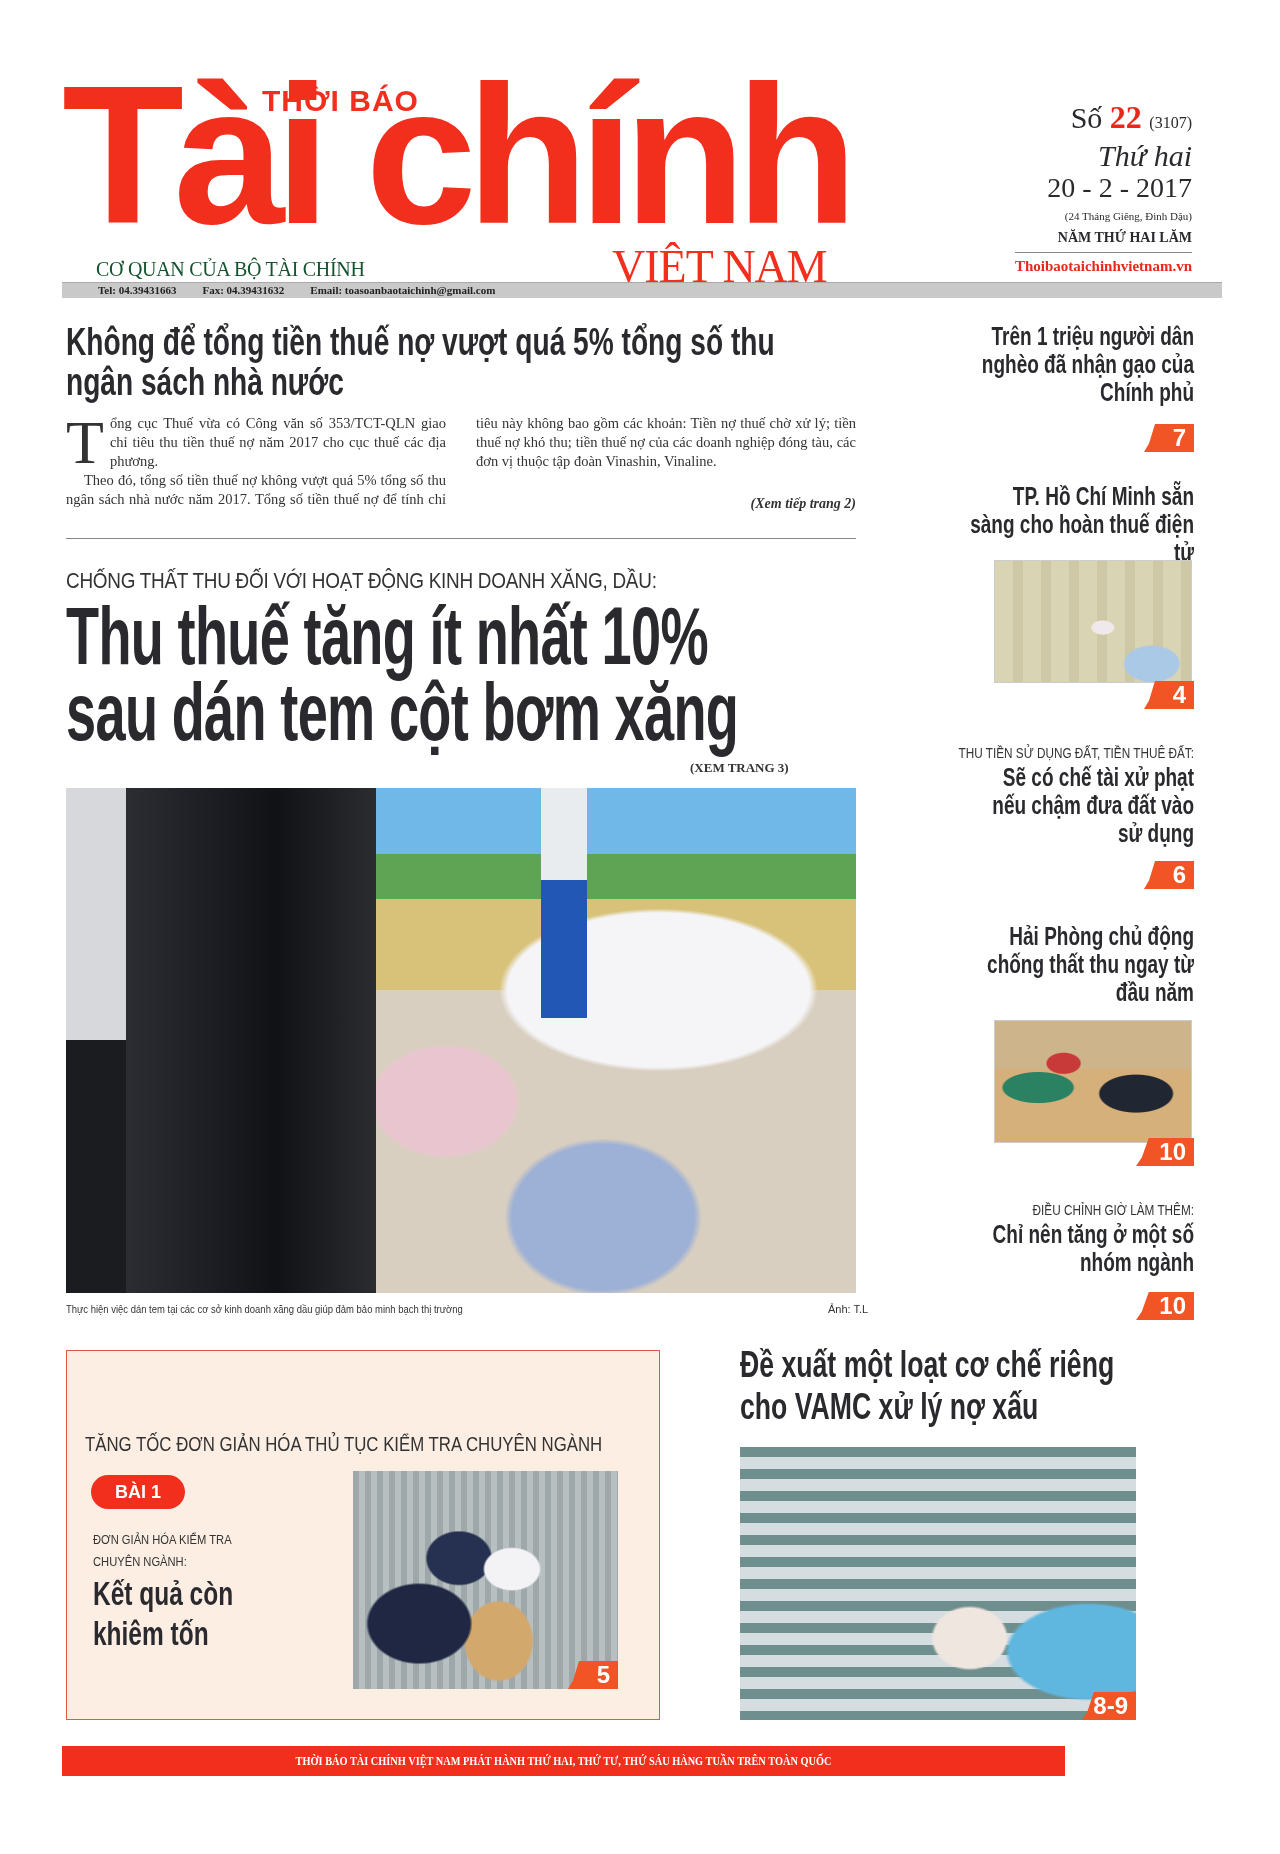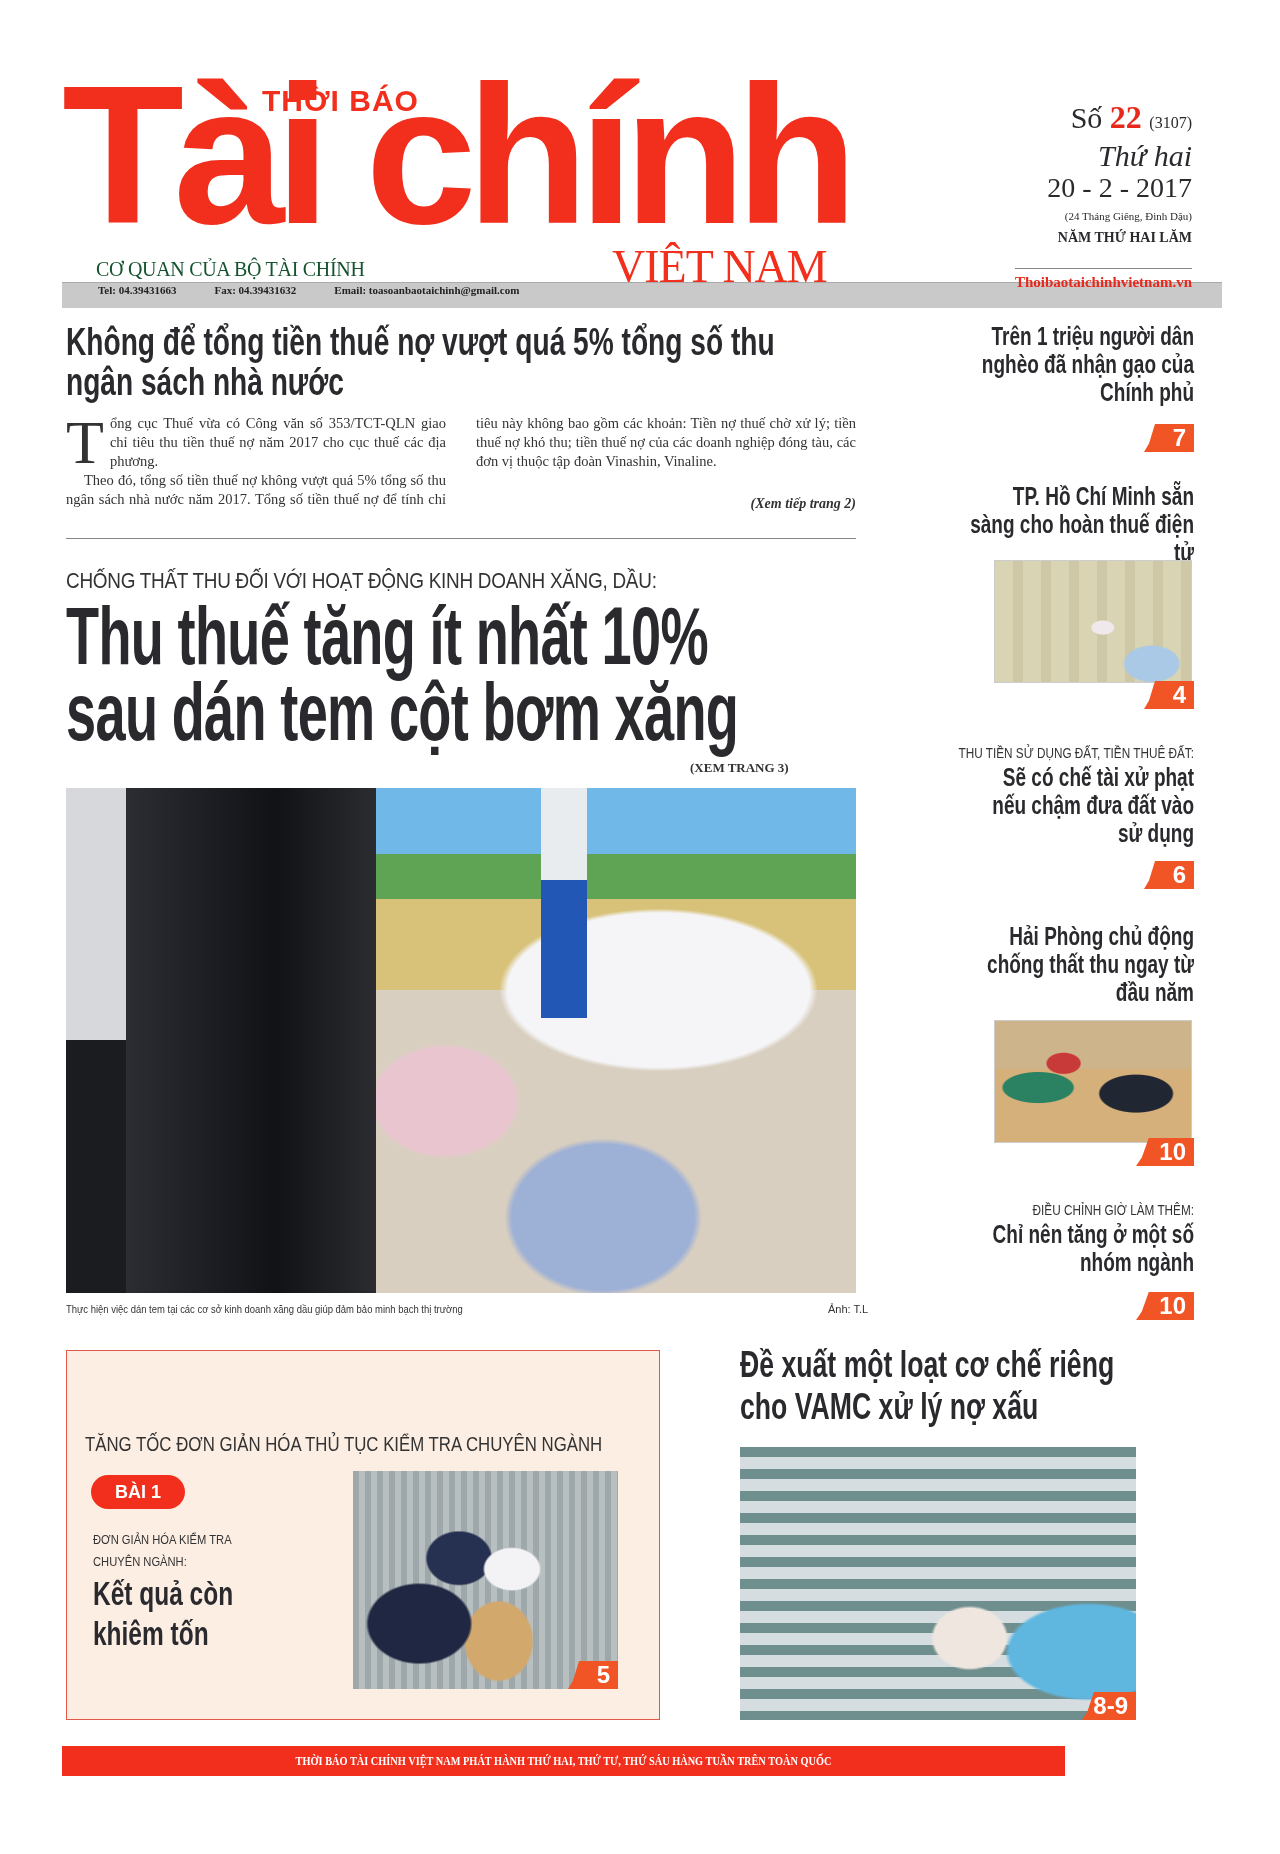--- a/index.html
+++ b/index.html
@@ -6,30 +6,30 @@
   html, body { width: 1280px; height: 1854px; background: #ffffff; overflow: hidden; }
   body { position: relative; font-family: "Liberation Sans", sans-serif; color: #2a2a2e; }
 
   .abs { position: absolute; }
 
   
   .mast-small { left: 262px; top: 84px; font-family: "Liberation Sans", sans-serif; font-weight: 900; font-size: 30px; color: #f22f1d; letter-spacing: 1px; }
   .mast-big { left: 62px; top: 58px; font-family: "Liberation Sans", sans-serif; font-weight: 900; font-size: 196px; line-height: 196px; color: #f22f1d; letter-spacing: -10px; transform: scaleX(1.02); transform-origin: left; }
   .mast-agency { left: 96px; top: 258px; font-family: "Liberation Serif", serif; font-size: 20px; color: #14532d; letter-spacing: -0.3px; }
   .mast-vn { left: 612px; top: 240px; font-family: "Liberation Serif", serif; font-size: 46px; color: #f22f1d; letter-spacing: -1px; text-align: right; }
-  .contact-bar { left: 62px; top: 282px; width: 1160px; height: 26px; background: #c9c9c9; border-top: 1px solid #aaa; font-family: "Liberation Serif", serif; font-weight: bold; font-size: 11px; color: #222; display: flex; gap: 38px; padding-left: 36px; line-height: 15px; }
+  .contact-bar { left: 62px; top: 282px; width: 1160px; height: 16px; background: #c9c9c9; border-top: 1px solid #aaa; font-family: "Liberation Serif", serif; font-weight: bold; font-size: 11px; color: #222; display: flex; gap: 26px; padding-left: 36px; line-height: 15px; }
 
   .issue { right: 88px; top: 100px; text-align: right; font-family: "Liberation Serif", serif; color: #2a2a2e; }
   .issue .l1 { font-size: 30px; line-height: 34px; }
   .issue .l1 .num { color: #e8281b; font-weight: bold; font-size: 32px; }
   .issue .l1 .sm { font-size: 16px; }
   .issue .l2 { font-style: italic; font-size: 30px; line-height: 32px; }
   .issue .l3 { font-size: 28px; line-height: 32px; }
   .issue .l4 { font-size: 11px; line-height: 24px; }
-  .issue .l5 { font-size: 14px; font-weight: bold; line-height: 20px; border-bottom: 1px solid #888; padding-bottom: 20px; }
+  .issue .l5 { font-size: 14px; font-weight: bold; line-height: 20px; border-bottom: 1px solid #888; padding-bottom: 4px; }
   .issue .l6 { font-size: 15px; font-weight: bold; color: #e8281b; line-height: 26px; }
 
   
   .cond { font-family: "Liberation Sans", sans-serif; font-weight: 900; color: #2a2a2e; transform-origin: left top; }
   .cond-r { font-family: "Liberation Sans", sans-serif; font-weight: 900; color: #2a2a2e; text-align: right; transform-origin: right top; }
 
   .h1-top { left: 66px; top: 322px; width: 1000px; font-size: 38px; line-height: 40px; transform: scaleX(0.74); }
 
   .lead-body { left: 66px; top: 414px; width: 790px; font-family: "Liberation Serif", serif; font-size: 14.5px; line-height: 19px; color: #333; column-count: 2; column-gap: 30px; text-align: justify; }
   .lead-body .dropcap { float: left; font-size: 62px; line-height: 52px; margin-right: 6px; margin-top: 2px; font-family: "Liberation Serif", serif; }

